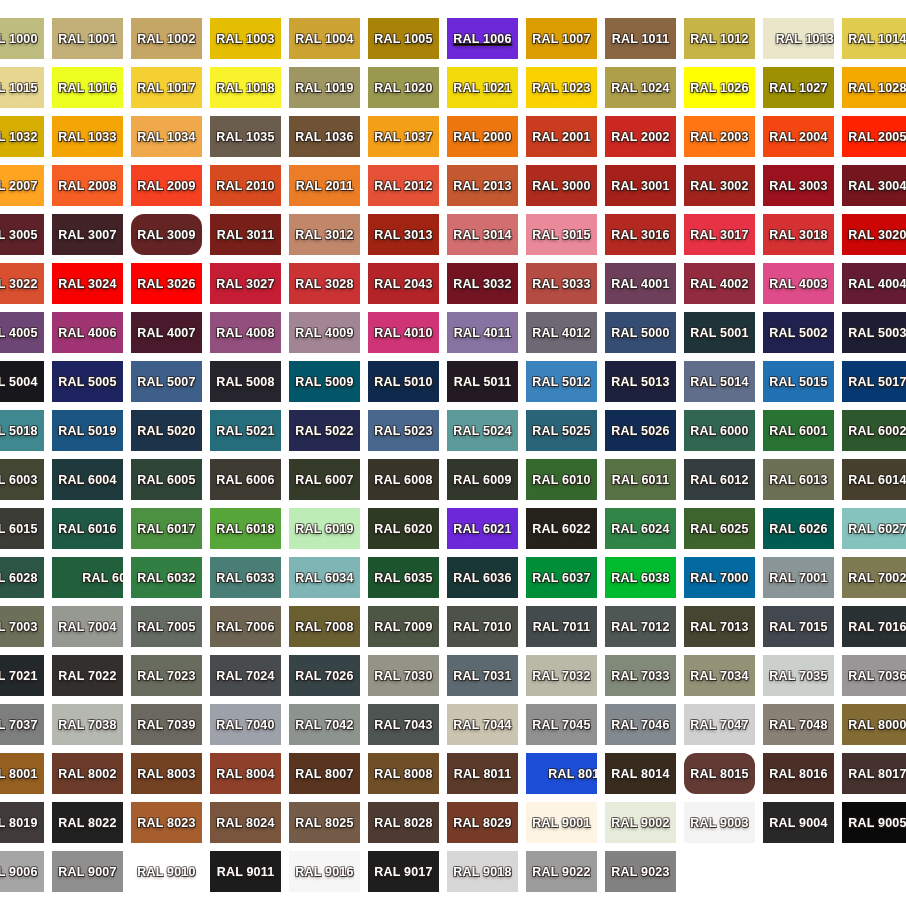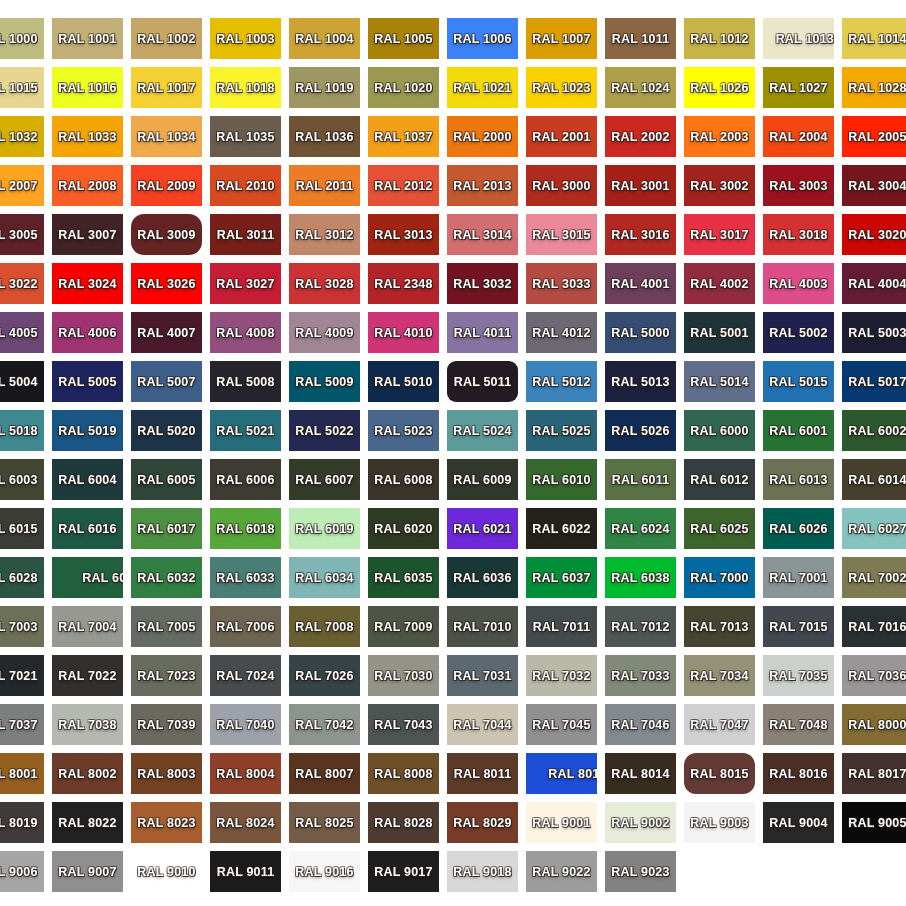--- a/index.html
+++ b/index.html
@@ -66,21 +66,21 @@
       </div>
       <div class="cell" style="background: rgb(229, 190, 1);">
         <span class="swatch-label">RAL 1003</span>
       </div>
       <div class="cell" style="background: rgb(205, 164, 52);">
         <span class="swatch-label">RAL 1004</span>
       </div>
       <div class="cell" style="background: rgb(169, 131, 7);">
         <span class="swatch-label">RAL 1005</span>
       </div>
-      <div class="cell" style="background: #3b82f6;">
+      <div class="cell" style="background: #6d28d9; text-decoration: underline;">
         <span class="swatch-label">RAL 1006</span>
       </div>
       <div class="cell" style="background: rgb(220, 157, 0);">
         <span class="swatch-label">RAL 1007</span>
       </div>
       <div class="cell" style="background: rgb(138, 102, 66);">
         <span class="swatch-label">RAL 1011</span>
       </div>
       <div class="cell" style="background: rgb(199, 180, 70);">
         <span class="swatch-label">RAL 1012</span>
@@ -244,21 +244,21 @@
       <div class="cell" style="background: rgb(254, 0, 0);">
         <span class="swatch-label">RAL 3026</span>
       </div>
       <div class="cell" style="background: rgb(197, 29, 52);">
         <span class="swatch-label">RAL 3027</span>
       </div>
       <div class="cell" style="background: rgb(203, 50, 52);">
         <span class="swatch-label">RAL 3028</span>
       </div>
       <div class="cell" style="background: rgb(179, 36, 40);">
-        <span class="swatch-label">RAL 2348</span>
+        <span class="swatch-label">RAL 2043</span>
       </div>
       <div class="cell" style="background: rgb(114, 20, 34);">
         <span class="swatch-label">RAL 3032</span>
       </div>
       <div class="cell" style="background: rgb(180, 76, 67);">
         <span class="swatch-label">RAL 3033</span>
       </div>
       <div class="cell" style="background: rgb(109, 63, 91);">
         <span class="swatch-label">RAL 4001</span>
       </div>
@@ -318,21 +318,21 @@
       </div>
       <div class="cell" style="background: rgb(38, 37, 45);">
         <span class="swatch-label">RAL 5008</span>
       </div>
       <div class="cell" style="background: rgb(2, 86, 105);">
         <span class="swatch-label">RAL 5009</span>
       </div>
       <div class="cell" style="background: rgb(14, 41, 75);">
         <span class="swatch-label">RAL 5010</span>
       </div>
-      <div class="cell" style="background: rgb(35, 26, 36); border-radius: 9px;">
+      <div class="cell" style="background: rgb(35, 26, 36);">
         <span class="swatch-label">RAL 5011</span>
       </div>
       <div class="cell" style="background: rgb(59, 131, 189);">
         <span class="swatch-label">RAL 5012</span>
       </div>
       <div class="cell" style="background: rgb(30, 33, 61);">
         <span class="swatch-label">RAL 5013</span>
       </div>
       <div class="cell" style="background: rgb(96, 110, 140);">
         <span class="swatch-label">RAL 5014</span>

